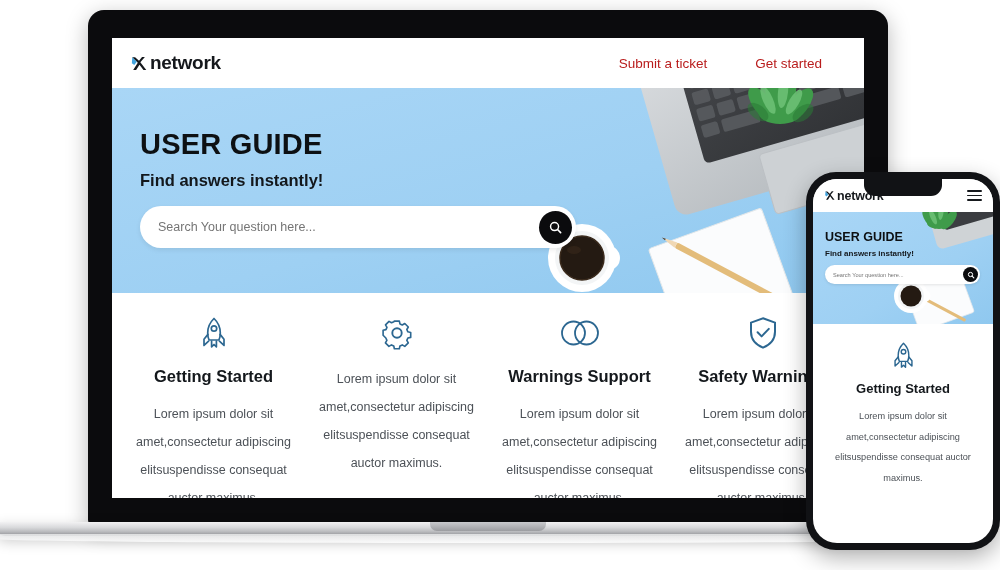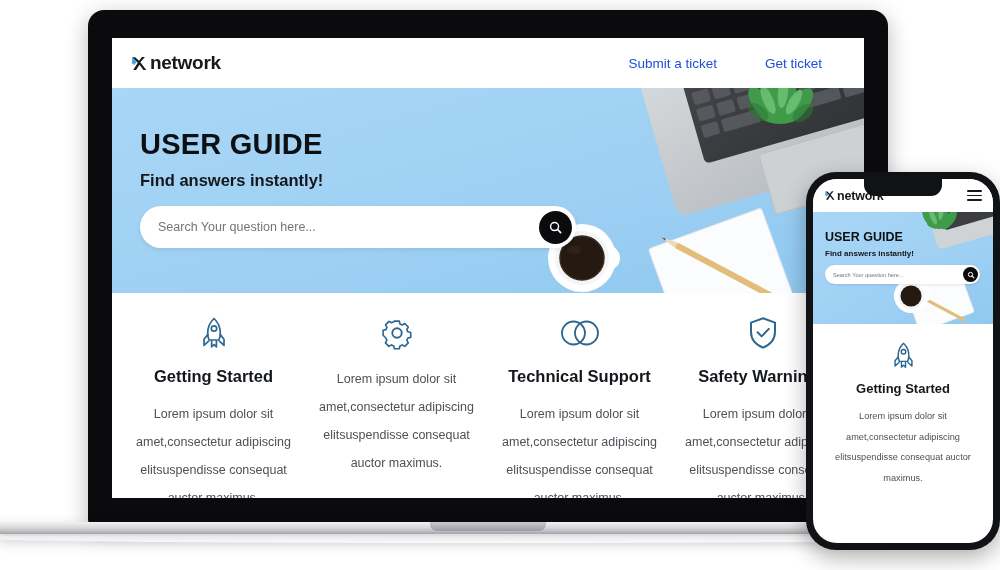--- a/index.html
+++ b/index.html
@@ -99,21 +99,21 @@
   }
   .nav-links {
     margin-left: auto;
     display: flex;
     align-items: center;
     gap: 48px;
     padding-right: 22px;
   }
   .nav-link {
     font-size: 13.5px;
-    color: #1d4ed8;
+    color: #b91c1c;
     white-space: nowrap;
     cursor: pointer;
   }
 
   
   .hero {
     position: relative;
     height: 205px;
     overflow: hidden;
     background: #9ed0f3;
@@ -288,21 +288,21 @@
         <div class="navbar">
           <div class="brand">
             <svg class="brand-mark" viewBox="0 0 24 24">
               <path d="M3 3 L11 11 L4.5 21 L8.6 21 L13.4 13.6 L19 21 L23 21 L14.6 10.2 L21 2.8 L17 2.8 L12.7 8.2 L7.2 3 Z" fill="#15181c"></path>
               <path d="M3.2 3.2 L9.6 9.4 L6.0 14.2 L2.6 11.6 Z" fill="#3aa0dd" opacity="0.95"></path>
             </svg>
             <span class="brand-text">network</span>
           </div>
           <div class="nav-links">
             <span class="nav-link">Submit a ticket</span>
-            <span class="nav-link">Get ticket</span>
+            <span class="nav-link">Get started</span>
           </div>
         </div>
 
         <div class="hero">
           <svg class="hero-photo" viewBox="0 0 752 205" preserveAspectRatio="xMidYMid slice">
             <defs>
               <linearGradient id="deskg" x1="0" y1="0" x2="1" y2="1">
                 <stop offset="0%" stop-color="#a9d6f6"></stop>
                 <stop offset="55%" stop-color="#9ed0f3"></stop>
                 <stop offset="100%" stop-color="#8fc8ef"></stop>
@@ -474,21 +474,21 @@
           </div>
 
           <div class="card">
             <div class="card-icon">
               <svg width="42" height="28" viewBox="0 0 42 28">
                 <circle cx="14.5" cy="14" r="11.5" fill="none" stroke="#2c6791" stroke-width="1.8"></circle>
                 <circle cx="27.5" cy="14" r="11.5" fill="none" stroke="#2c6791" stroke-width="1.8"></circle>
                 <path d="M21 4.2a11.5 11.5 0 0 0 0 19.6 11.5 11.5 0 0 1 0-19.6z" fill="#2c6791" opacity="0.85"></path>
               </svg>
             </div>
-            <div class="card-title">Technical Support</div>
+            <div class="card-title">Warnings Support</div>
             <div class="card-body">Lorem ipsum dolor sit amet,consectetur adipiscing elitsuspendisse consequat auctor maximus.</div>
           </div>
 
           <div class="card">
             <div class="card-icon">
               <svg width="30" height="34" viewBox="0 0 30 34">
                 <path d="M15 2.2 27 6.6v9.2c0 7.4-5 13-12 15.9C8 28.8 3 23.2 3 15.8V6.6z" fill="none" stroke="#2c6791" stroke-width="2"></path>
                 <path d="M9.6 16.3 13.6 20.4 20.8 12.9" fill="none" stroke="#2c6791" stroke-width="2" stroke-linecap="round" stroke-linejoin="round"></path>
               </svg>
             </div>

